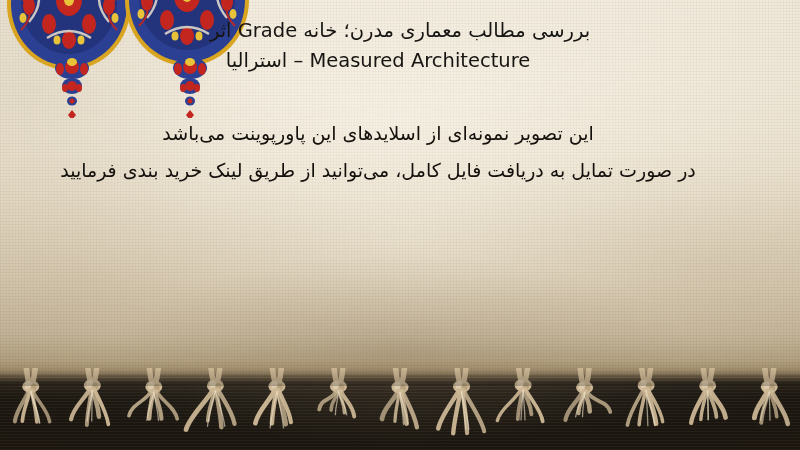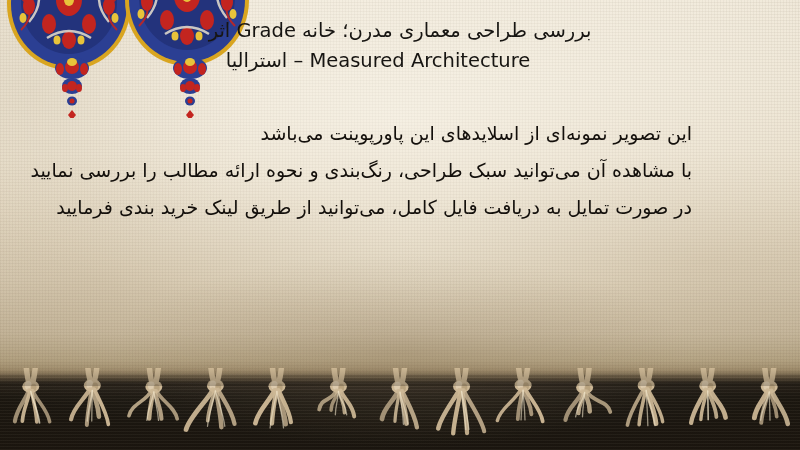--- a/index.html
+++ b/index.html
@@ -120,22 +120,23 @@
   }
   .title-line.l2 {
     padding-right: 44px;
   }
 
   .body-block {
     position: absolute;
     top: 115px;
     left: 0;
     width: 692px;
-    text-align: right;
+    text-align: center;
     direction: rtl;
+    padding-left: 32px;
   }
   .body-line {
     font-size: 19px;
     line-height: 37px;
     color: #130f0b;
     white-space: nowrap;
     font-weight: 500;
   }
 </style>
 </head>
@@ -261,27 +262,26 @@
         <ellipse cx="-7" cy="32" rx="3" ry="4" fill="#c3251f"></ellipse>
         <ellipse cx="7" cy="32" rx="3" ry="4" fill="#c3251f"></ellipse>
         <ellipse cx="0" cy="45" rx="5" ry="4.5" fill="#2b3f93"></ellipse>
         <ellipse cx="0" cy="45" rx="2.5" ry="2.5" fill="#c3251f"></ellipse>
         <path d="M0,54 l4,5 -4,5 -4,-5 z" fill="#c3251f"></path>
       </g>
     </svg>
   </div>
 
   <div class="title-block">
-    <div class="title-line l1">بررسی طراحی معماری مدرن؛ خانه Grade اثر</div>
+    <div class="title-line l1">بررسی مطالب معماری مدرن؛ خانه Grade اثر</div>
     <div class="title-line l2">Measured Architecture – استرالیا</div>
   </div>
 
   <div class="body-block">
     <div class="body-line">این تصویر نمونه‌ای از اسلایدهای این پاورپوینت می‌باشد</div>
-    <div class="body-line">با مشاهده آن می‌توانید سبک طراحی، رنگ‌بندی و نحوه ارائه مطالب را بررسی نمایید</div>
     <div class="body-line">در صورت تمایل به دریافت فایل کامل، می‌توانید از طریق لینک خرید بندی فرمایید</div>
   </div>
 
   <div class="fringe-zone">
     <div class="fringe-band"></div>
     <svg id="fringe-svg" width="800" height="82" viewBox="0 0 800 82" aria-hidden="true">
         <path d="M25.76923076923077,-6 C26.76923076923077,6 27.76923076923077,11.471244855967079 29.26923076923077,15.471244855967079" stroke="#cdb896" stroke-width="5.5" fill="none" stroke-linecap="round" opacity="0.95"></path>
         <path d="M35.769230769230774,-6 C34.769230769230774,6 33.769230769230774,11.471244855967079 32.269230769230774,15.471244855967079" stroke="#cdb896" stroke-width="5.5" fill="none" stroke-linecap="round" opacity="0.95"></path>
         <ellipse cx="30.76923076923077" cy="18.47124485596708" rx="8.5" ry="6.5" fill="#cdb896"></ellipse>
         <ellipse cx="28.26923076923077" cy="17.47124485596708" rx="3.4" ry="4.4" fill="#e2d2b6" opacity="0.75"></ellipse>

